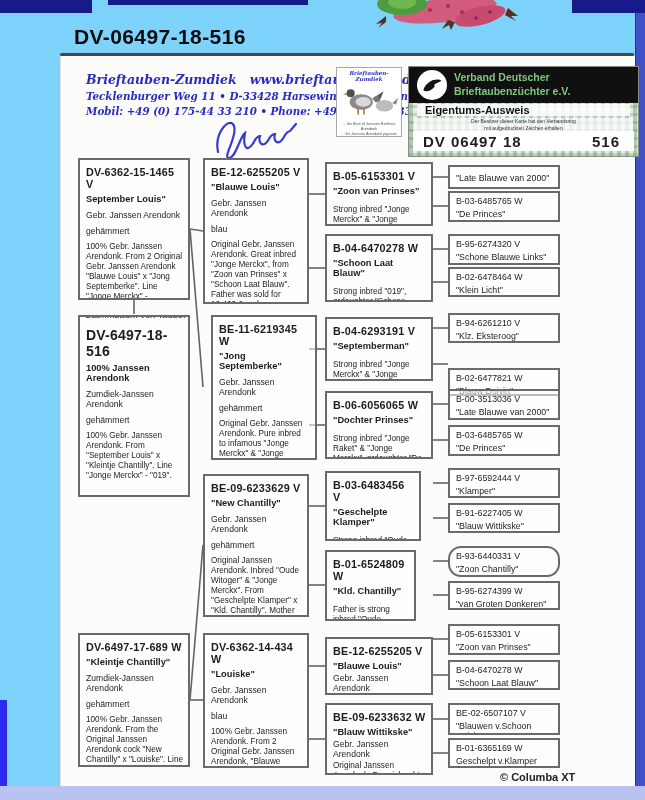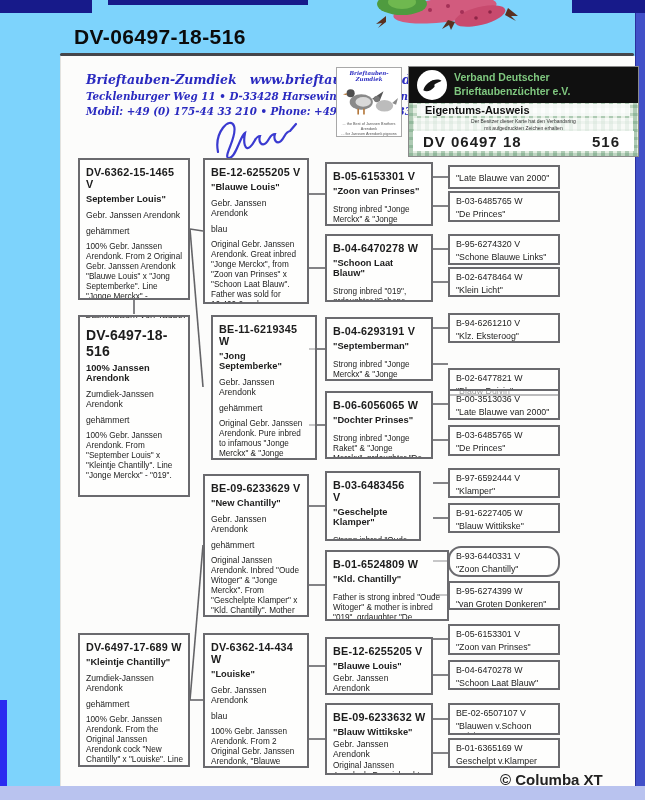--- a/index.html
+++ b/index.html
@@ -51,21 +51,21 @@
   .pname{font-size:9.3px;font-weight:bold;margin-bottom:6px;}
   .pline{font-size:8.6px;margin-bottom:6px;}
   .pbody{font-size:8.2px;line-height:1.22;margin-top:1px;}
   .legend{position:absolute;top:-7px;left:2px;background:#fcfcfb;padding:0 3px;font-size:9.3px;color:#222;white-space:nowrap;}
   .pnote{font-size:8.2px;line-height:1.22;margin-top:9px;}
   .pnote.tight{margin-top:2px;}
   .g4{position:absolute;left:448px;width:112px;border:2px solid #6a6a6e;background:rgba(255,255,255,.55);
       padding:3px 6px;overflow:hidden;box-sizing:border-box;}
   .g4r{font-size:8.8px;margin-bottom:3px;}
   .g4n{font-size:8.8px;}
-  .copyright{position:absolute;left:500px;top:771px;font-size:15px;font-weight:bold;color:#222;}
+  .copyright{position:absolute;left:500px;top:771px;font-size:11px;font-weight:bold;color:#222;}
   .connectors{position:absolute;left:0;top:0;pointer-events:none;}
   .bird{position:absolute;left:330px;top:0;}
 </style>
 </head>
 <body>
 
 <div class="screen">
 
   <div class="bar-top-left"></div>
   <div class="bar-top-mid"></div>
@@ -255,21 +255,21 @@
   <div class="pbox" style="left:325px;top:391px;width:108px;height:68px;">
     <div class="ring">B-06-6056065 W</div>
     <div class="pname" style="margin-bottom:0;">"Dochter Prinses"</div>
     <div class="pnote">Strong inbred "Jonge Raket" &amp; "Jonge Merckx", grdaughter "De</div>
   </div>
   <div class="pbox" style="left:325px;top:471px;width:96px;height:70px;">
     <div class="ring">B-03-6483456 V</div>
     <div class="pname" style="margin-bottom:0;">"Geschelpte Klamper"</div>
     <div class="pnote">Strong inbred "Oude Witoger" &amp; Oude Merckx", grson "Blauwen Witoger". From "De</div>
   </div>
-  <div class="pbox" style="left:325px;top:550px;width:124px;height:71px;">
+  <div class="pbox" style="left:325px;top:550px;width:91px;height:71px;">
     <div class="ring">B-01-6524809 W</div>
     <div class="pname" style="margin-bottom:0;">"Kld. Chantilly"</div>
     <div class="pnote">Father is strong inbred "Oude Witoger" &amp; mother is inbred "019", grdaughter "De Chantilly".</div>
   </div>
   <div class="pbox" style="left:325px;top:637px;width:108px;height:58px;">
     <div class="ring">BE-12-6255205 V</div>
     <div class="pname" style="margin-bottom:2px;">"Blauwe Louis"</div>
     <div class="pline" style="margin-bottom:2px;">Gebr. Janssen Arendonk</div>
 
   </div>

